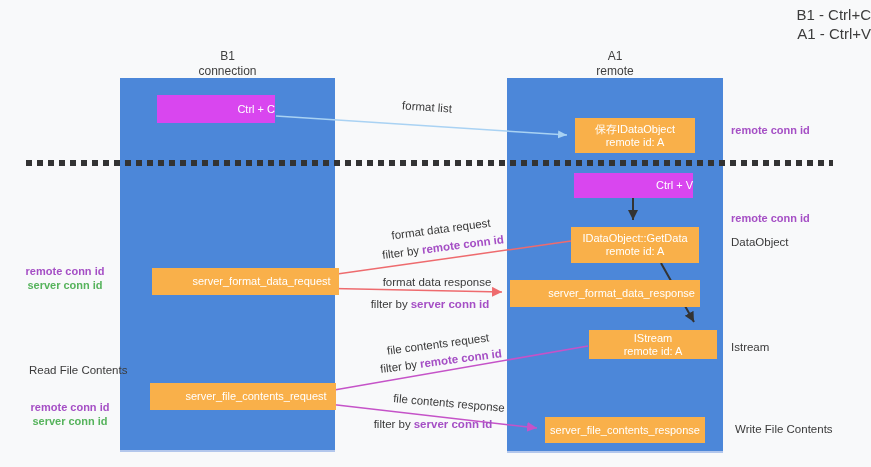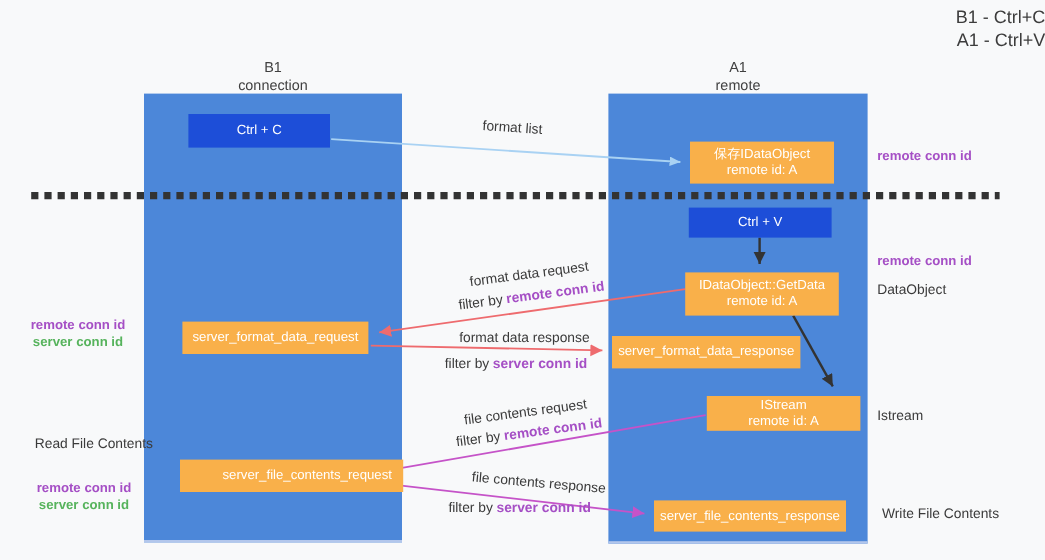--- a/index.html
+++ b/index.html
@@ -6,21 +6,21 @@
   .canvas{
     position:relative;width:871px;height:467px;background:#f8f9fa;
     font-family:"Liberation Sans",sans-serif;overflow:hidden;color:#3a3a3a;
   }
   .col{position:absolute;background:#4c87d9;border-bottom:2px solid #b3c7ec;z-index:1;}
   .overlay{position:absolute;left:0;top:0;z-index:2;pointer-events:none;}
   .box{
     position:absolute;display:flex;flex-direction:column;align-items:center;justify-content:center;
     color:#fff;text-align:center;font-size:11px;line-height:13px;z-index:3;white-space:nowrap;
   }
-  .green{background:#1d4ed8;}
+  .green{background:#d946ef;align-items:flex-end;}
   .orange{background:#f9b04a;}
   .title{position:absolute;left:0;top:5px;width:871px;text-align:right;
     font-size:15px;line-height:19px;color:#3c3c3c;z-index:4;}
   .colhead{position:absolute;text-align:center;font-size:12px;line-height:15px;color:#3f3f3f;z-index:4;}
   .lbl{position:absolute;font-size:11.5px;color:#3a3a3a;white-space:nowrap;z-index:4;}
   .ctr{transform:translate(-50%,-50%);}
   .purple{color:#a54fc5;font-weight:bold;}
   .greentx{color:#56b35c;font-weight:bold;}
   .small{font-size:11px;line-height:14px;}
   .stack{position:absolute;text-align:center;z-index:4;white-space:nowrap;}
@@ -80,24 +80,24 @@
     <span>保存IDataObject</span>
     <span>remote id: A</span>
   </div>
   <div class="box green" style="left:574px;top:173px;width:119px;height:25px;">
     <span>Ctrl + V</span>
   </div>
   <div class="box orange" style="left:571px;top:227px;width:128px;height:36px;">
     <span>IDataObject::GetData</span>
     <span>remote id: A</span>
   </div>
-  <div class="box orange" style="left:152px;top:268px;width:155px;height:27px;">
+  <div class="box orange" style="left:152px;top:268px;width:155px;height:27px;padding-left:32px;">
     <span>server_format_data_request</span>
   </div>
-  <div class="box orange" style="left:510px;top:280px;width:157px;height:27px;">
+  <div class="box orange" style="left:510px;top:280px;width:157px;height:27px;padding-left:33px;">
     <span>server_format_data_response</span>
   </div>
   <div class="box orange" style="left:589px;top:330px;width:128px;height:29px;">
     <span>IStream</span>
     <span>remote id: A</span>
   </div>
   <div class="box orange" style="left:150px;top:383px;width:160px;height:27px;padding-left:26px;">
     <span>server_file_contents_request</span>
   </div>
   <div class="box orange" style="left:545px;top:417px;width:160px;height:26px;">

